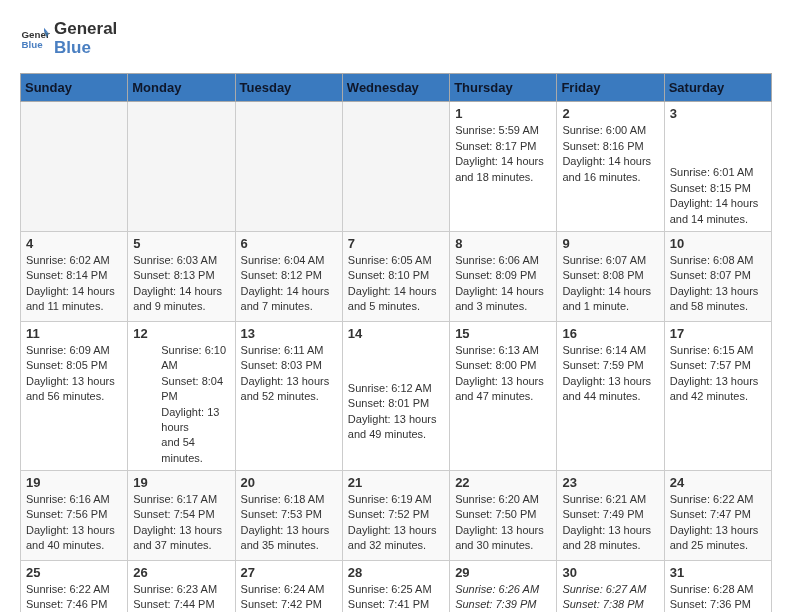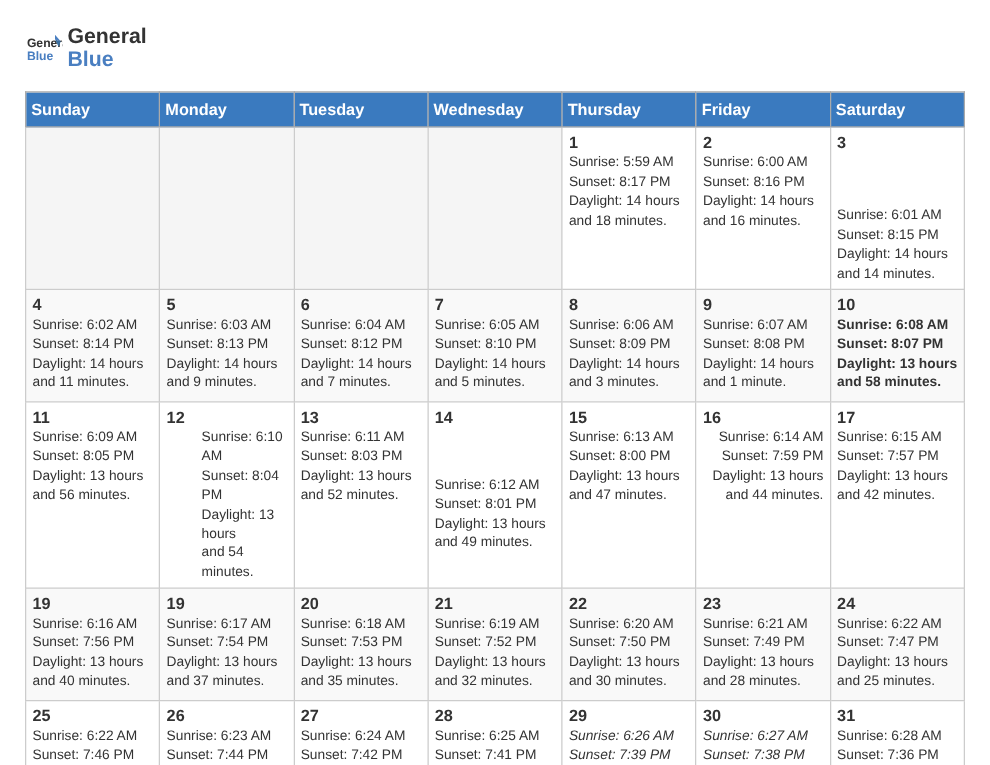--- a/index.html
+++ b/index.html
@@ -38,21 +38,21 @@
       font-size: 16px;
       color: #333;
     }
     table {
       width: 100%;
       border-collapse: collapse;
       table-layout: fixed;
     }
     th {
       background-color: #3a7abf;
-      color: #ffffff;
+      color: #0f172a;
       font-size: 13px;
       font-weight: bold;
       padding: 6px 4px;
       text-align: left;
       border: 1px solid #aaa;
     }
     td {
       border: 1px solid #ccc;
       vertical-align: top;
       padding: 4px 5px;
@@ -178,21 +178,21 @@
         </td>
         <td>
           <span class="day-num">9</span>
           <div class="cell-text" style="white-space: pre-line;">Sunrise: 6:07 AM
 Sunset: 8:08 PM
 Daylight: 14 hours
 and 1 minute.</div>
         </td>
         <td>
           <span class="day-num">10</span>
-          <div class="cell-text" style="white-space: pre-line; font-weight: bold;">Sunrise: 6:08 AM
+          <div class="cell-text" style="white-space: pre-line;">Sunrise: 6:08 AM
 Sunset: 8:07 PM
 Daylight: 13 hours
 and 58 minutes.</div>
         </td>
       </tr>
       <tr>
         <td>
           <span class="day-num">11</span>
           <div class="cell-text" style="white-space: pre-line;">Sunrise: 6:09 AM
 Sunset: 8:05 PM
@@ -222,21 +222,21 @@
         </td>
         <td>
           <span class="day-num">15</span>
           <div class="cell-text" style="white-space: pre-line;">Sunrise: 6:13 AM
 Sunset: 8:00 PM
 Daylight: 13 hours
 and 47 minutes.</div>
         </td>
         <td>
           <span class="day-num">16</span>
-          <div class="cell-text" style="white-space: pre-line; text-align: right;">Sunrise: 6:14 AM
+          <div class="cell-text" style="white-space: pre-line;">Sunrise: 6:14 AM
 Sunset: 7:59 PM
 Daylight: 13 hours
 and 44 minutes.</div>
         </td>
         <td>
           <span class="day-num">17</span>
           <div class="cell-text" style="white-space: pre-line;">Sunrise: 6:15 AM
 Sunset: 7:57 PM
 Daylight: 13 hours
 and 42 minutes.</div>

